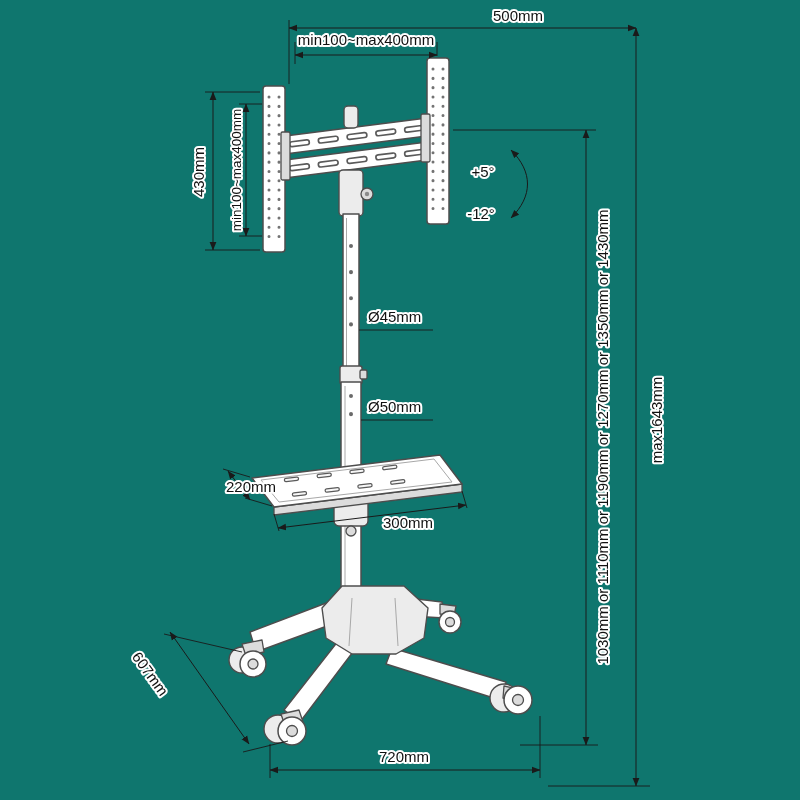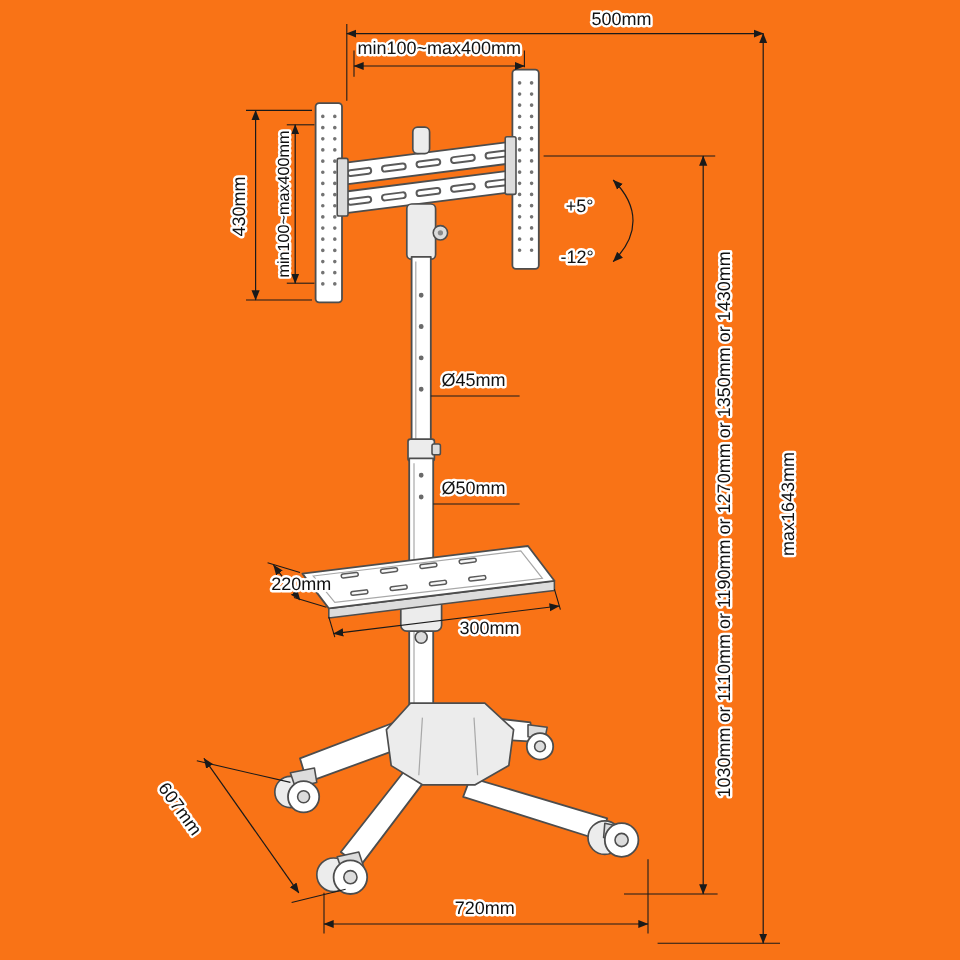--- a/index.html
+++ b/index.html
@@ -1,16 +1,16 @@
 <!DOCTYPE html>
 <html><head>
 <meta charset="utf-8">
 <style>
   html,body{margin:0;padding:0;background:#fff;}
-  .stage{position:relative;width:800px;height:800px;background:#f97316;overflow:hidden;}
+  .stage{position:relative;width:800px;height:800px;background:#0f766e;overflow:hidden;}
   svg{display:block;}
   .struct{fill:#ffffff;stroke:#4d4d4d;stroke-width:1.5;stroke-linejoin:round;}
   .structfill{fill:#ececec;stroke:#4d4d4d;stroke-width:1.4;stroke-linejoin:round;}
   .structdark{fill:#dcdcdc;stroke:#4d4d4d;stroke-width:1.3;stroke-linejoin:round;}
   .thin{stroke:#a8a8a8;stroke-width:1;fill:none;}
   .holes{stroke:#737373;stroke-width:3;fill:none;stroke-linecap:round;stroke-dasharray:0.1 9.2;}
   .poleholes{stroke:#6a6a6a;stroke-width:4;fill:none;stroke-linecap:round;}
   .slot-o{stroke:#5a5a5a;stroke-width:6.5;fill:none;stroke-linecap:round;}
   .slot-i{stroke:#ffffff;stroke-width:3.2;fill:none;stroke-linecap:round;}
   .shslot-o{stroke:#5a5a5a;stroke-width:4.5;fill:none;stroke-linecap:round;}

